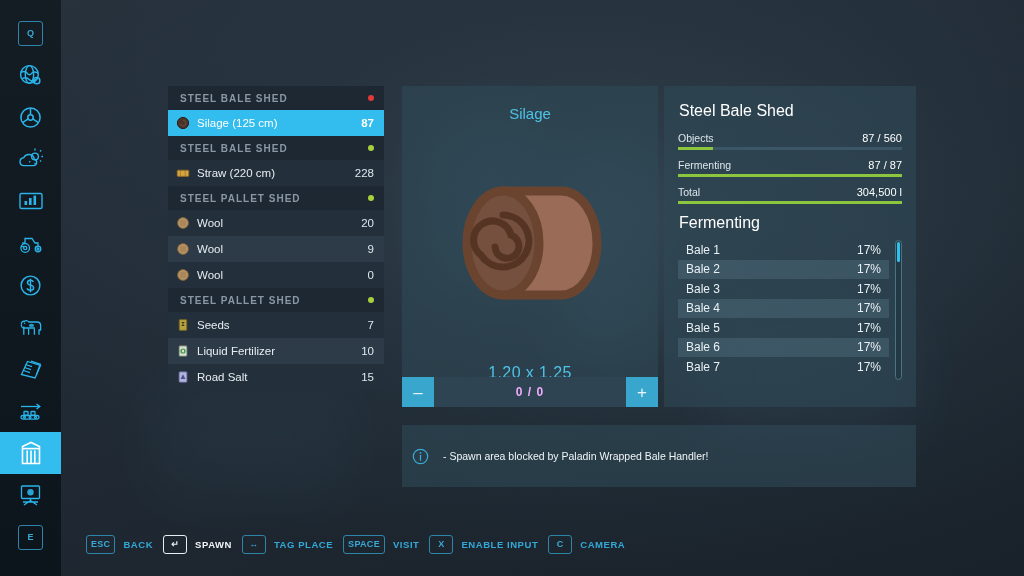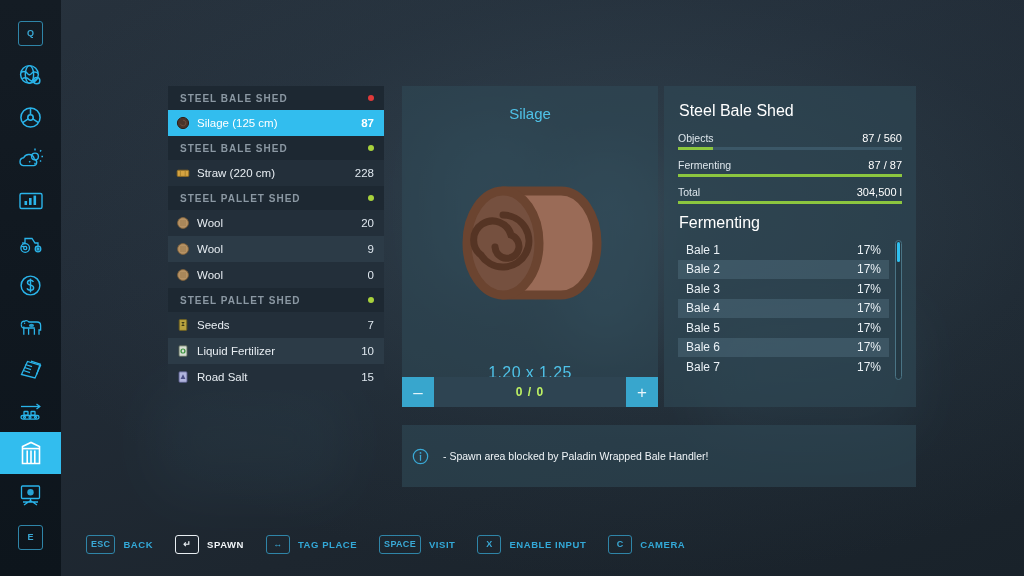--- a/index.html
+++ b/index.html
@@ -82,21 +82,21 @@
     position:absolute; left:402px; top:377px; width:256px; height:30px;
     display:flex; align-items:stretch; background:#2e4452;
   }
   .cnt-btn {
     width:32px; background:#38a6cd; color:#e9f6fb;
     display:flex; align-items:center; justify-content:center;
     font-size:17px; line-height:1; font-weight:400;
   }
   .cnt-val {
     flex:1; display:flex; align-items:center; justify-content:center;
-    font-size:12px; font-weight:bold; color:#bef264; letter-spacing:1px;
+    font-size:12px; font-weight:bold; color:#f0abfc; letter-spacing:1px;
   }
 
   
   .info {
     position:absolute; left:664px; top:86px; width:252px; height:321px;
     background:rgba(46,72,86,0.62); padding:14px 14px 0 14px;
   }
   .info-h1 { font-size:16px; color:#ffffff; margin:2px 0 12px 1px; font-weight:400; }
   .stat { margin-bottom:9px; }
   .stat-line { display:flex; justify-content:space-between; align-items:flex-end; }
@@ -126,21 +126,21 @@
   .notify {
     position:absolute; left:402px; top:425px; width:514px; height:62px;
     background:rgba(46,72,86,0.62);
     display:flex; align-items:center; padding-left:10px; gap:14px;
   }
   .notify .msg { font-size:10.5px; color:#f0f5f8; }
 
   
   .hotbar {
     position:absolute; left:86px; top:532px; height:24px;
-    display:flex; align-items:center; gap:22px;
+    display:flex; align-items:center; gap:10px;
   }
   .hk { display:flex; align-items:center; gap:8px; }
   .hk .cap {
     min-width:24px; height:19px; padding:0 4px; border-radius:3px;
     border:1.3px solid #2f85a8; color:#3aa9d6;
     display:flex; align-items:center; justify-content:center;
     font-size:9px; font-weight:bold; letter-spacing:.3px;
   }
   .hk .cap.white { border-color:#e8eef2; color:#e8eef2; }
   .hk .lbl { font-size:9.5px; font-weight:bold; letter-spacing:.55px; color:#33a9d8; }

